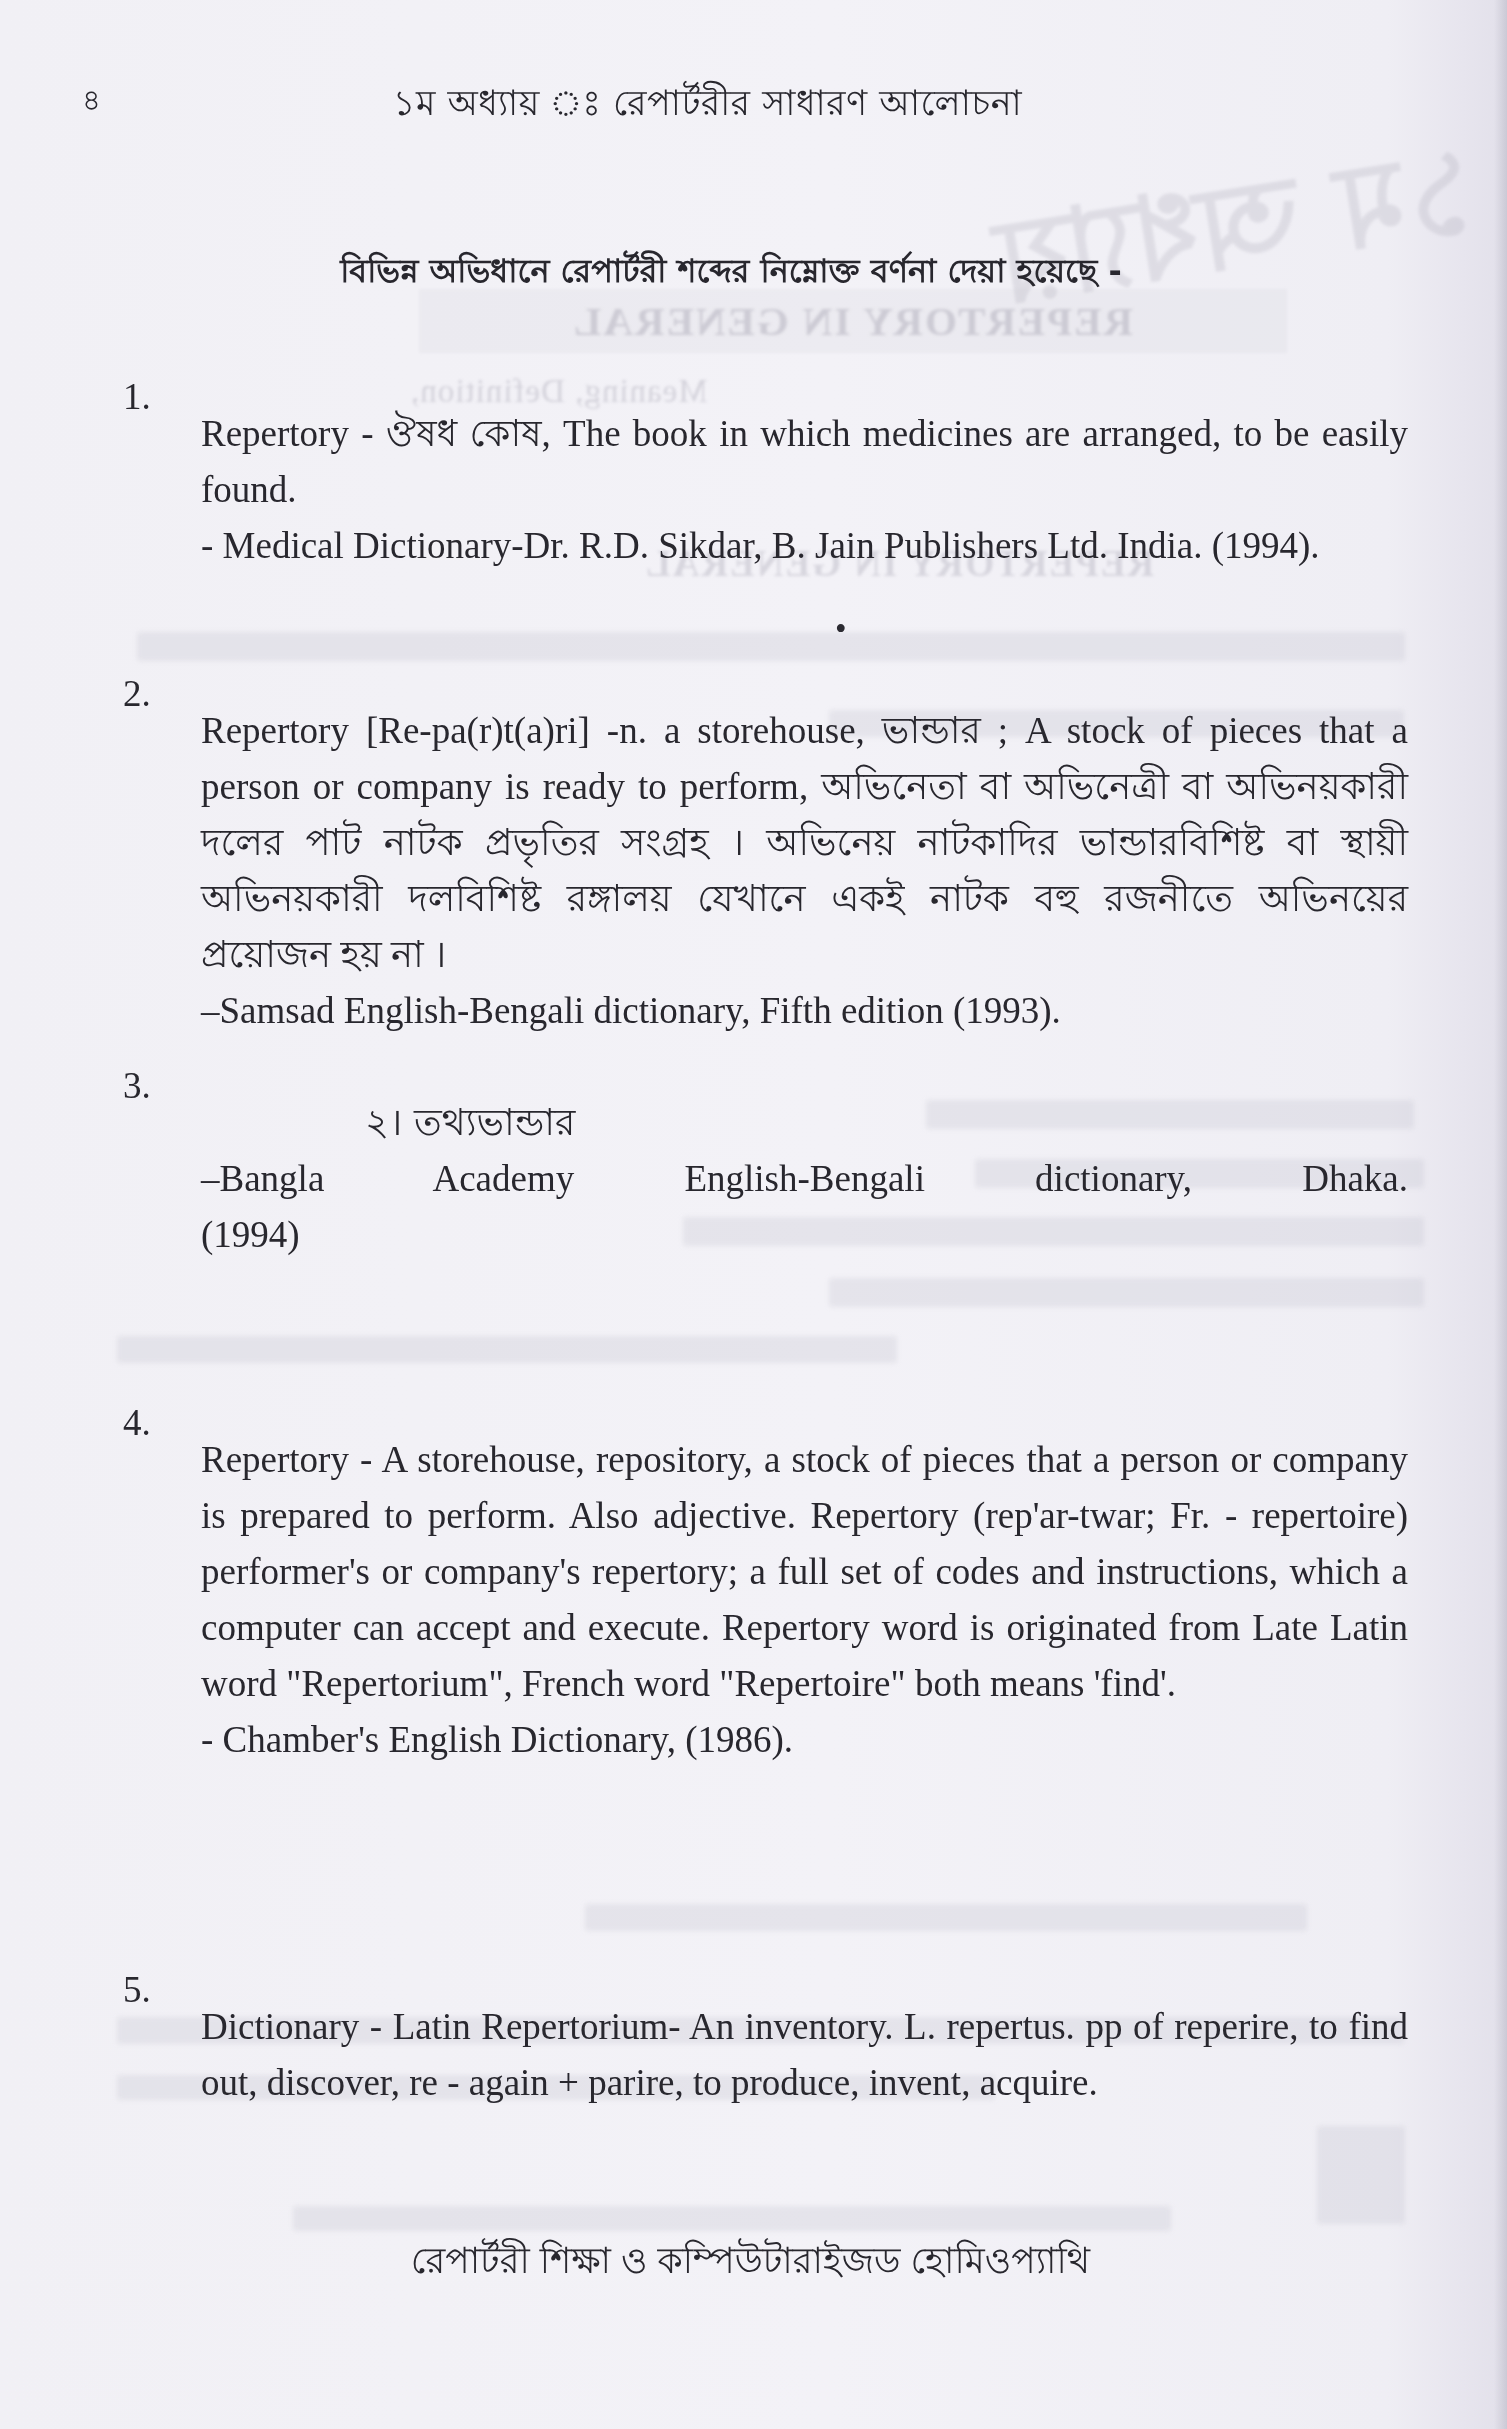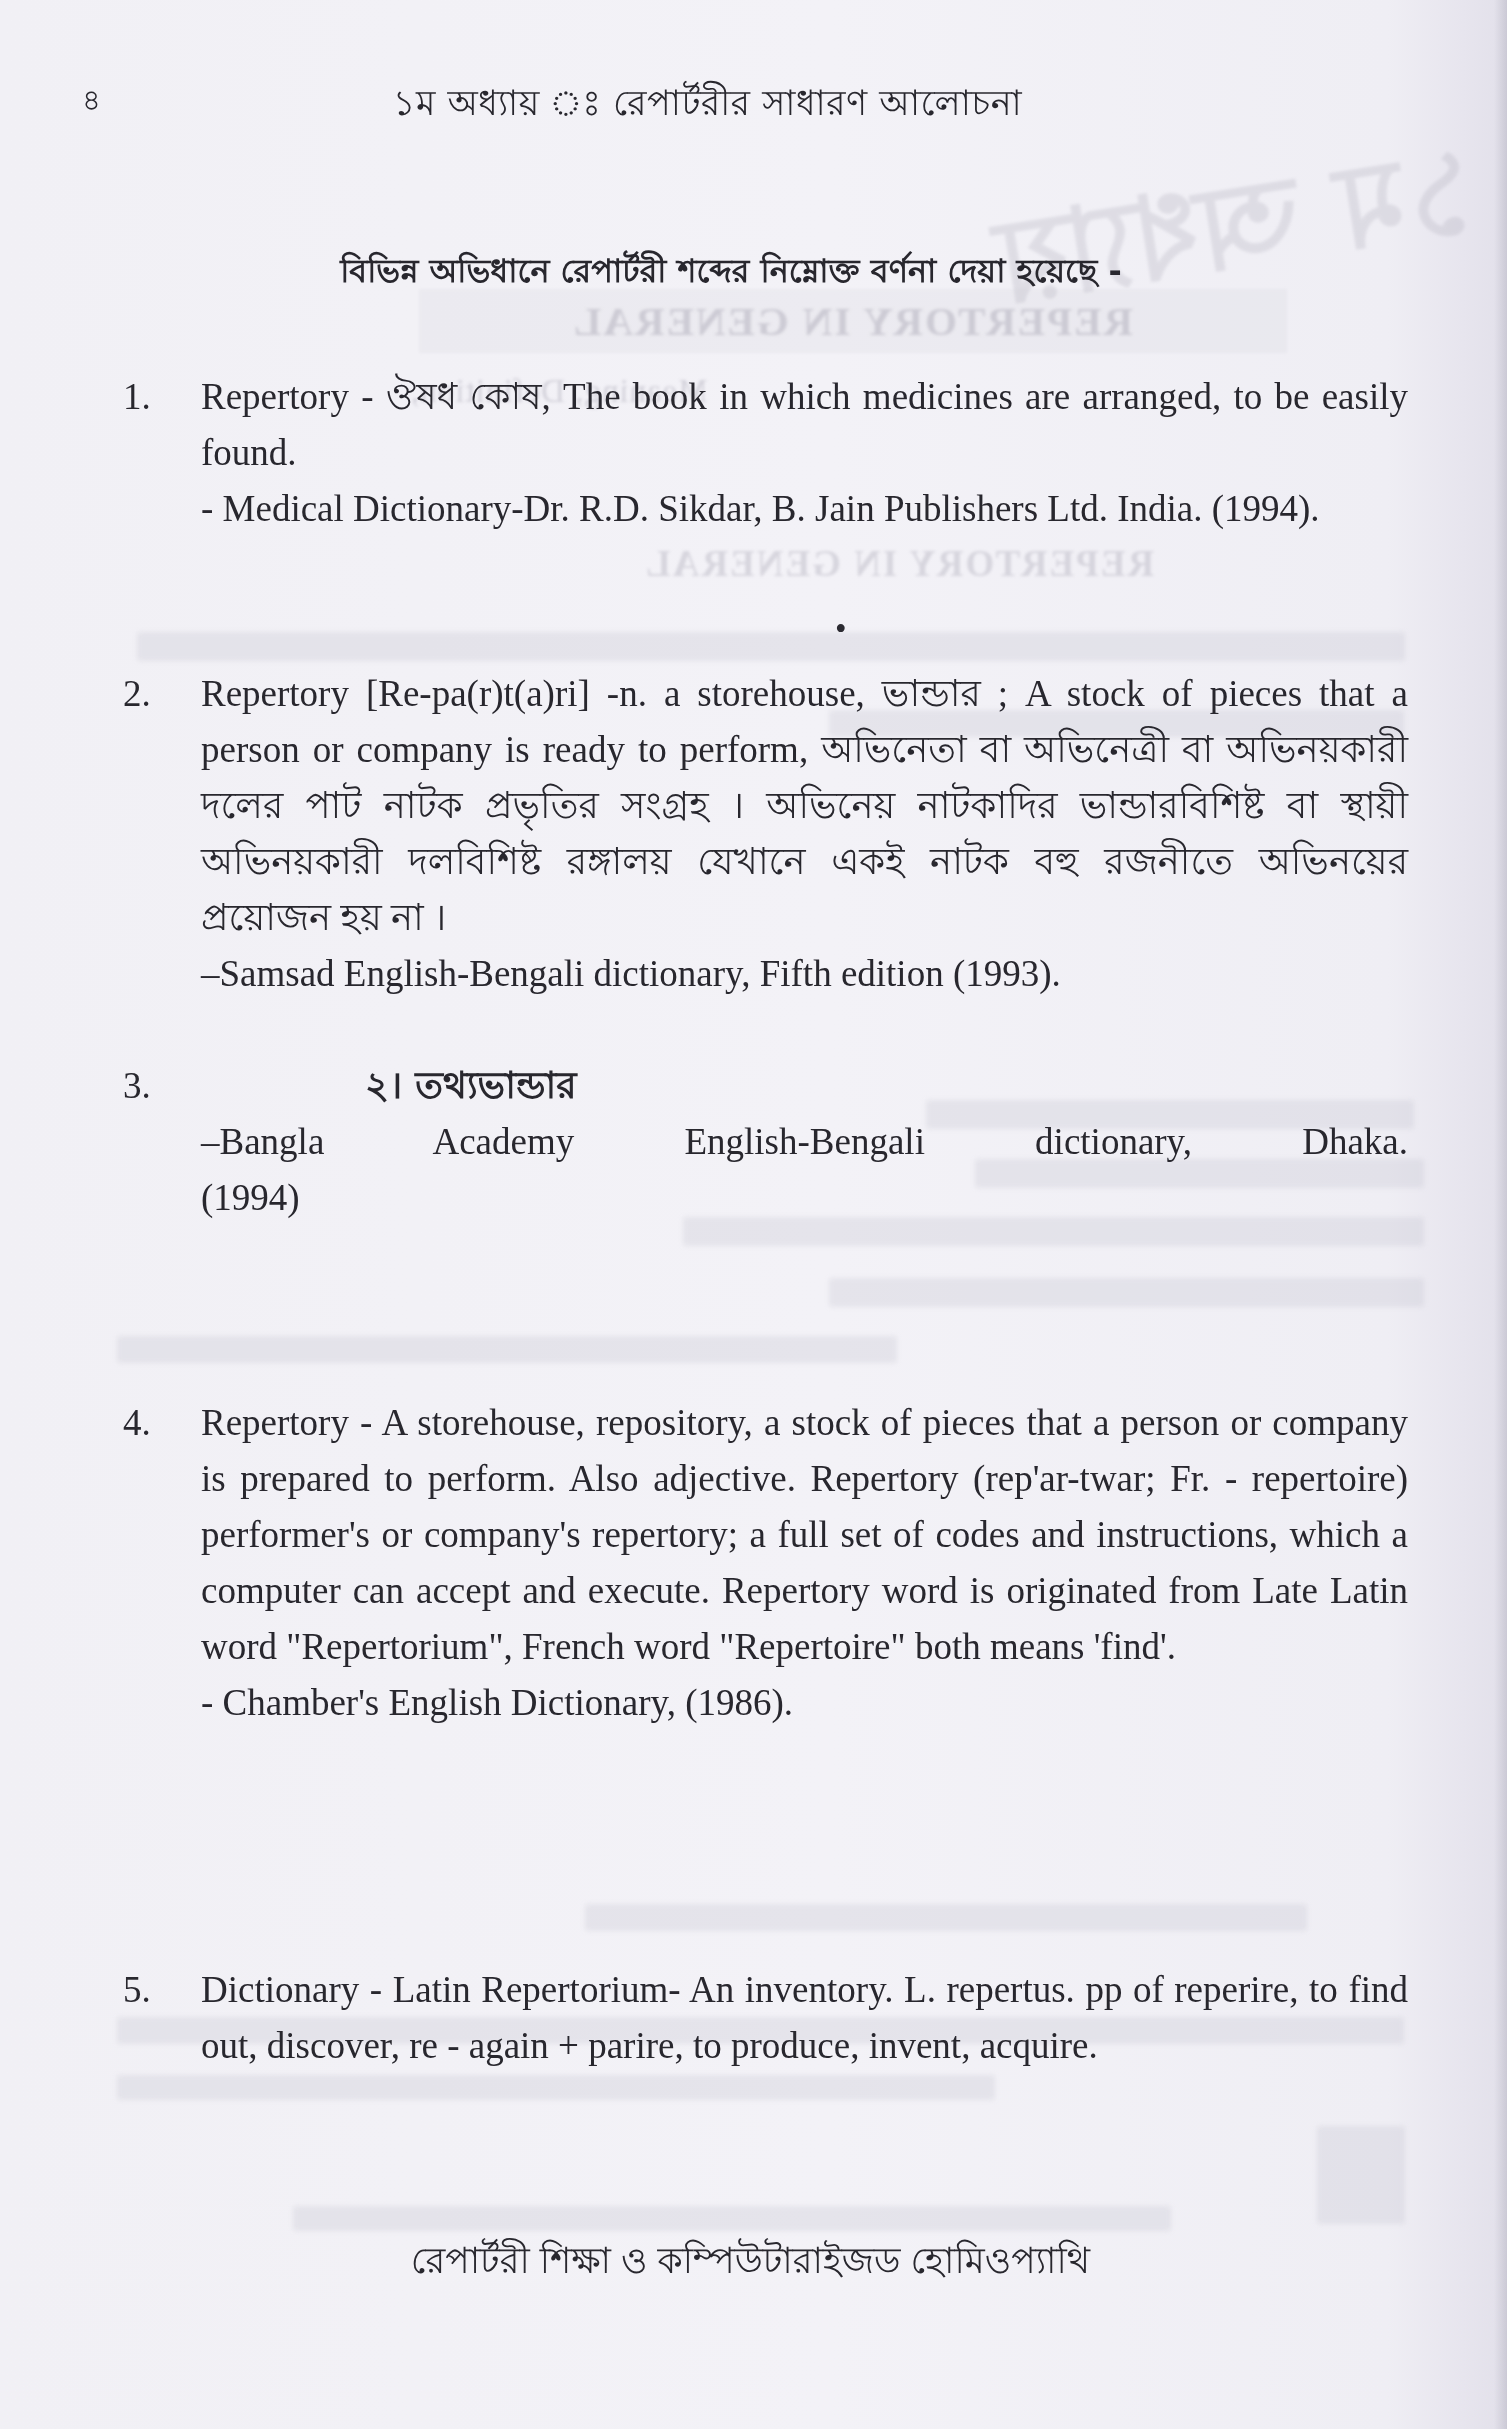--- a/index.html
+++ b/index.html
@@ -26,31 +26,30 @@
   .page-title{
     position:absolute;left:107px;top:246px;width:1248px;
     text-align:center;font-size:32px;line-height:51px;font-weight:bold;
     font-family:"DejaVu Sans","Liberation Serif",sans-serif;
   }
   
   .entry{position:absolute;left:123px;width:1285px;display:flex;}
   .entry .num{
     flex:none;width:78px;font-size:37px;line-height:56px;
   }
-  .entry .body{flex:1;min-width:0;}
+  .entry .body{flex:1;min-width:0;margin-top:37px;}
   .entry p{
     margin:0;font-size:37px;line-height:56px;
     text-align:justify;
   }
   .entry p.no-justify{text-align:left;}
   .entry p.stretch{text-align:justify;text-align-last:justify;}
   .sub-line{
     margin:0 0 0 164px;font-size:37px;line-height:56px;
     font-family:"DejaVu Sans","Liberation Serif",sans-serif;
-    font-weight:bold;
   }
   
   .page-footer{
     position:absolute;left:146px;top:2239px;width:1209px;
     text-align:center;font-size:36px;line-height:43px;
     font-family:Liberation Sans, sans-serif;
   }
   
   .ghost{
     position:absolute;color:#aeacb9;pointer-events:none;

